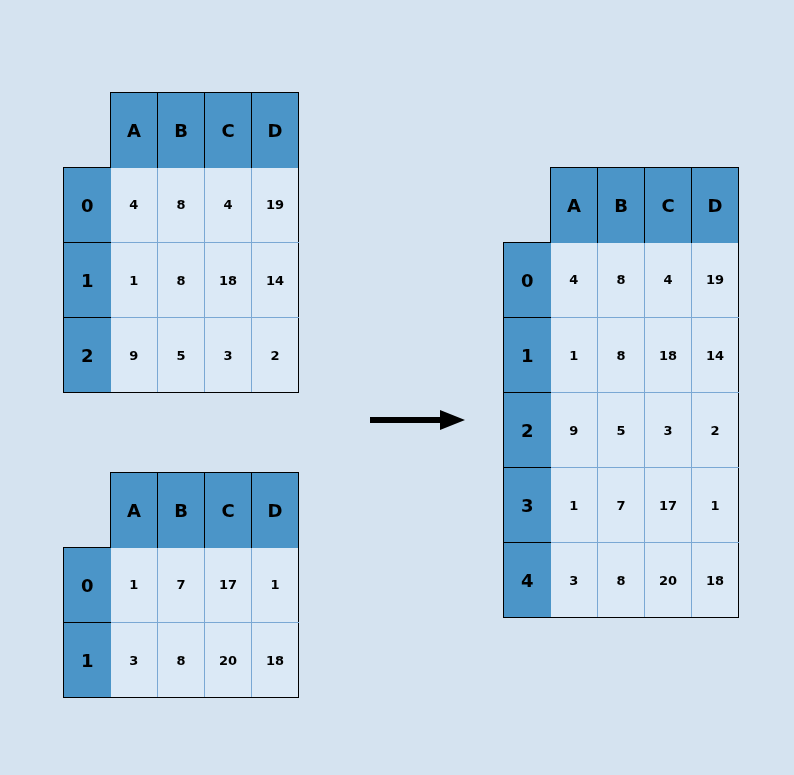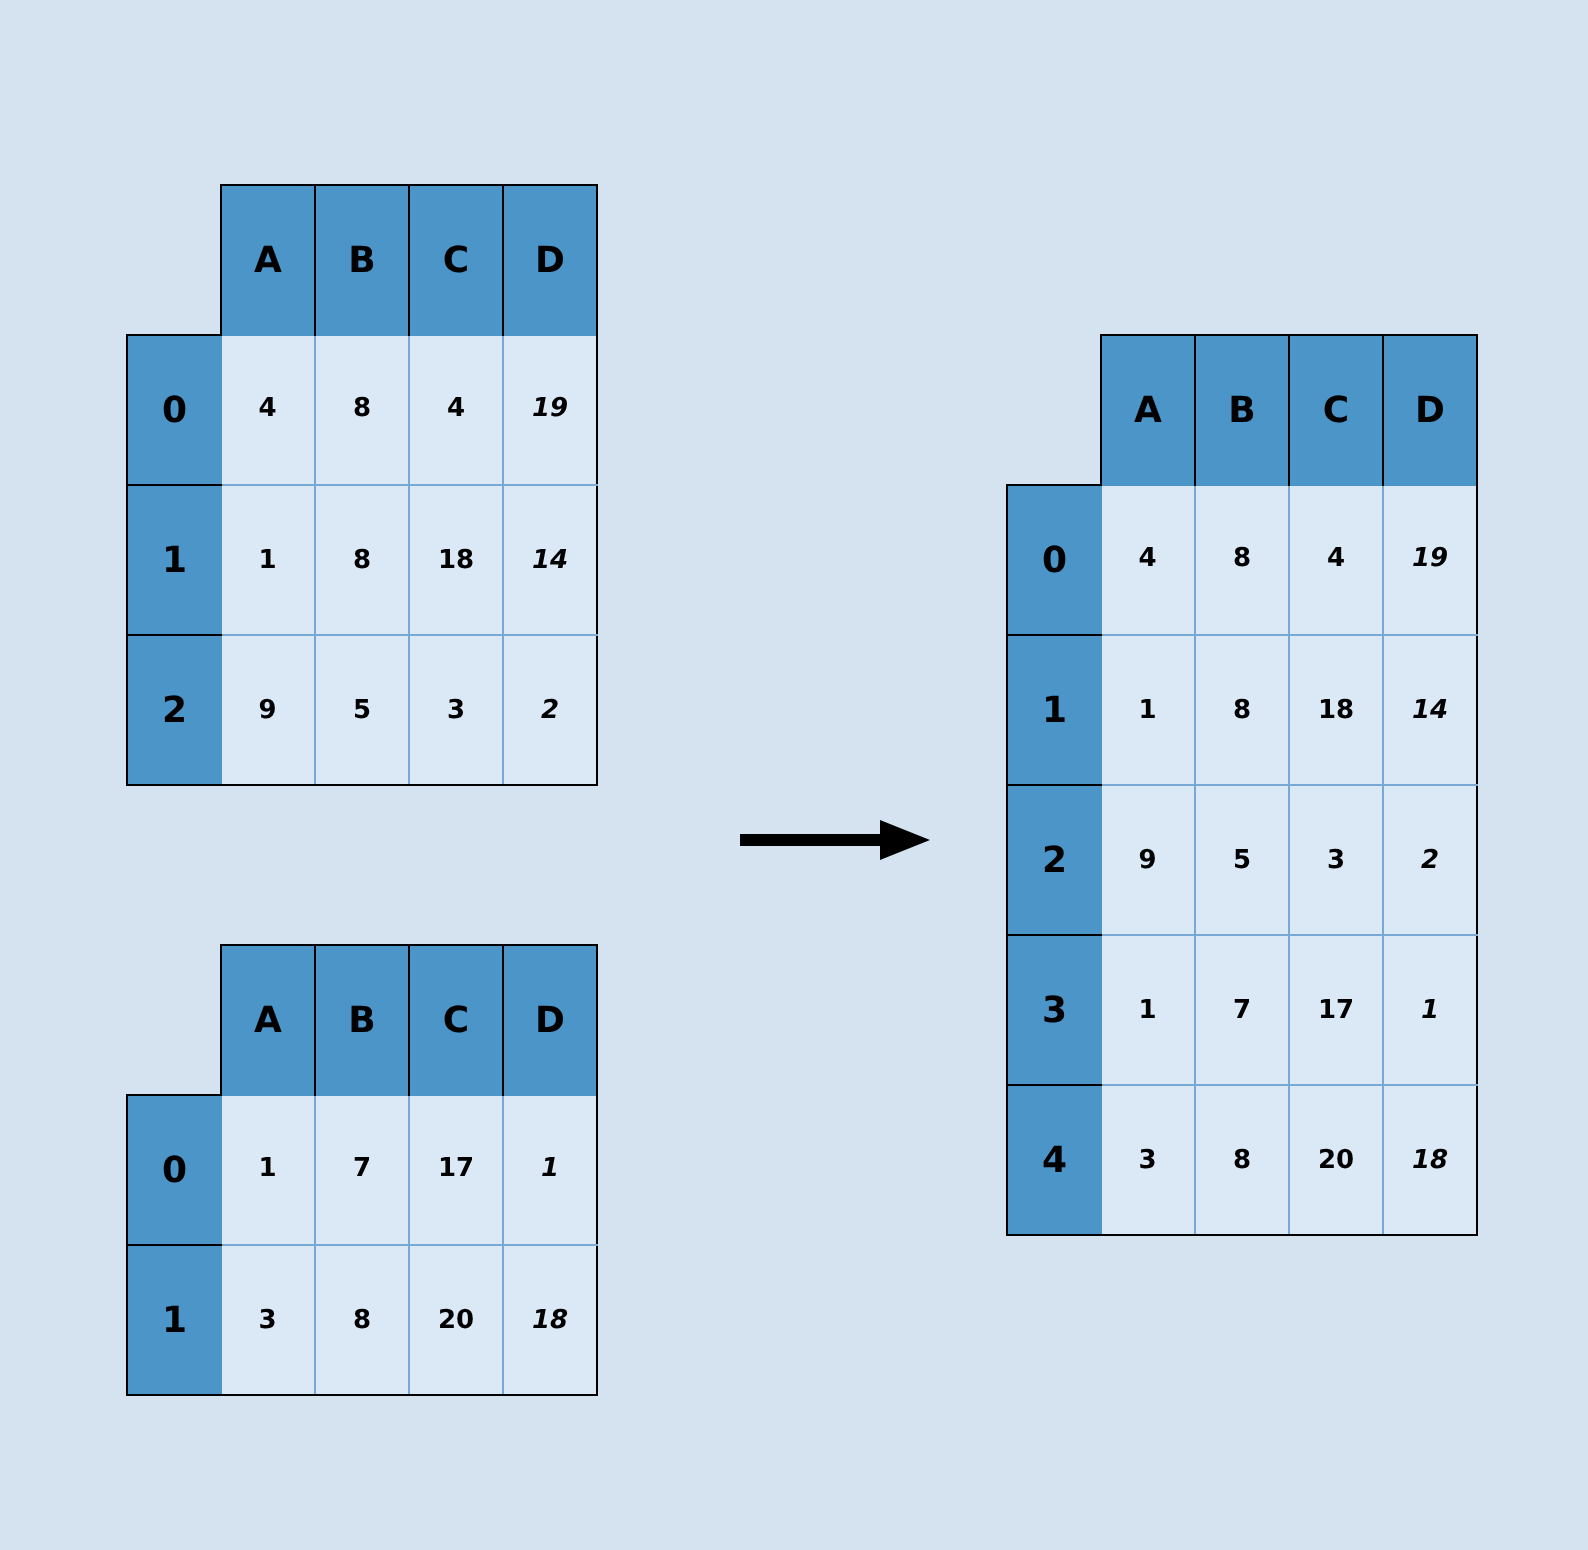--- a/index.html
+++ b/index.html
@@ -48,21 +48,21 @@
   
   .cell {
     background: #dbe9f6;
     color: #000;
     font-size: 13px;
     width: 47px;
     height: 75px;
     border-right: 1px solid #7aa8d4;
     border-bottom: 1px solid #7aa8d4;
   }
-  .cell.lastcol { border-right: 1.5px solid #000; font-style: italic; }
+  .cell.lastcol { border-right: 1.5px solid #000; }
   .cell.lastrow { border-bottom: 1.5px solid #000; }
   .corner {
     width: 47px;
     height: 75px;
     background: transparent;
     border: none;
   }
   
   .arrow {
     position: absolute;

